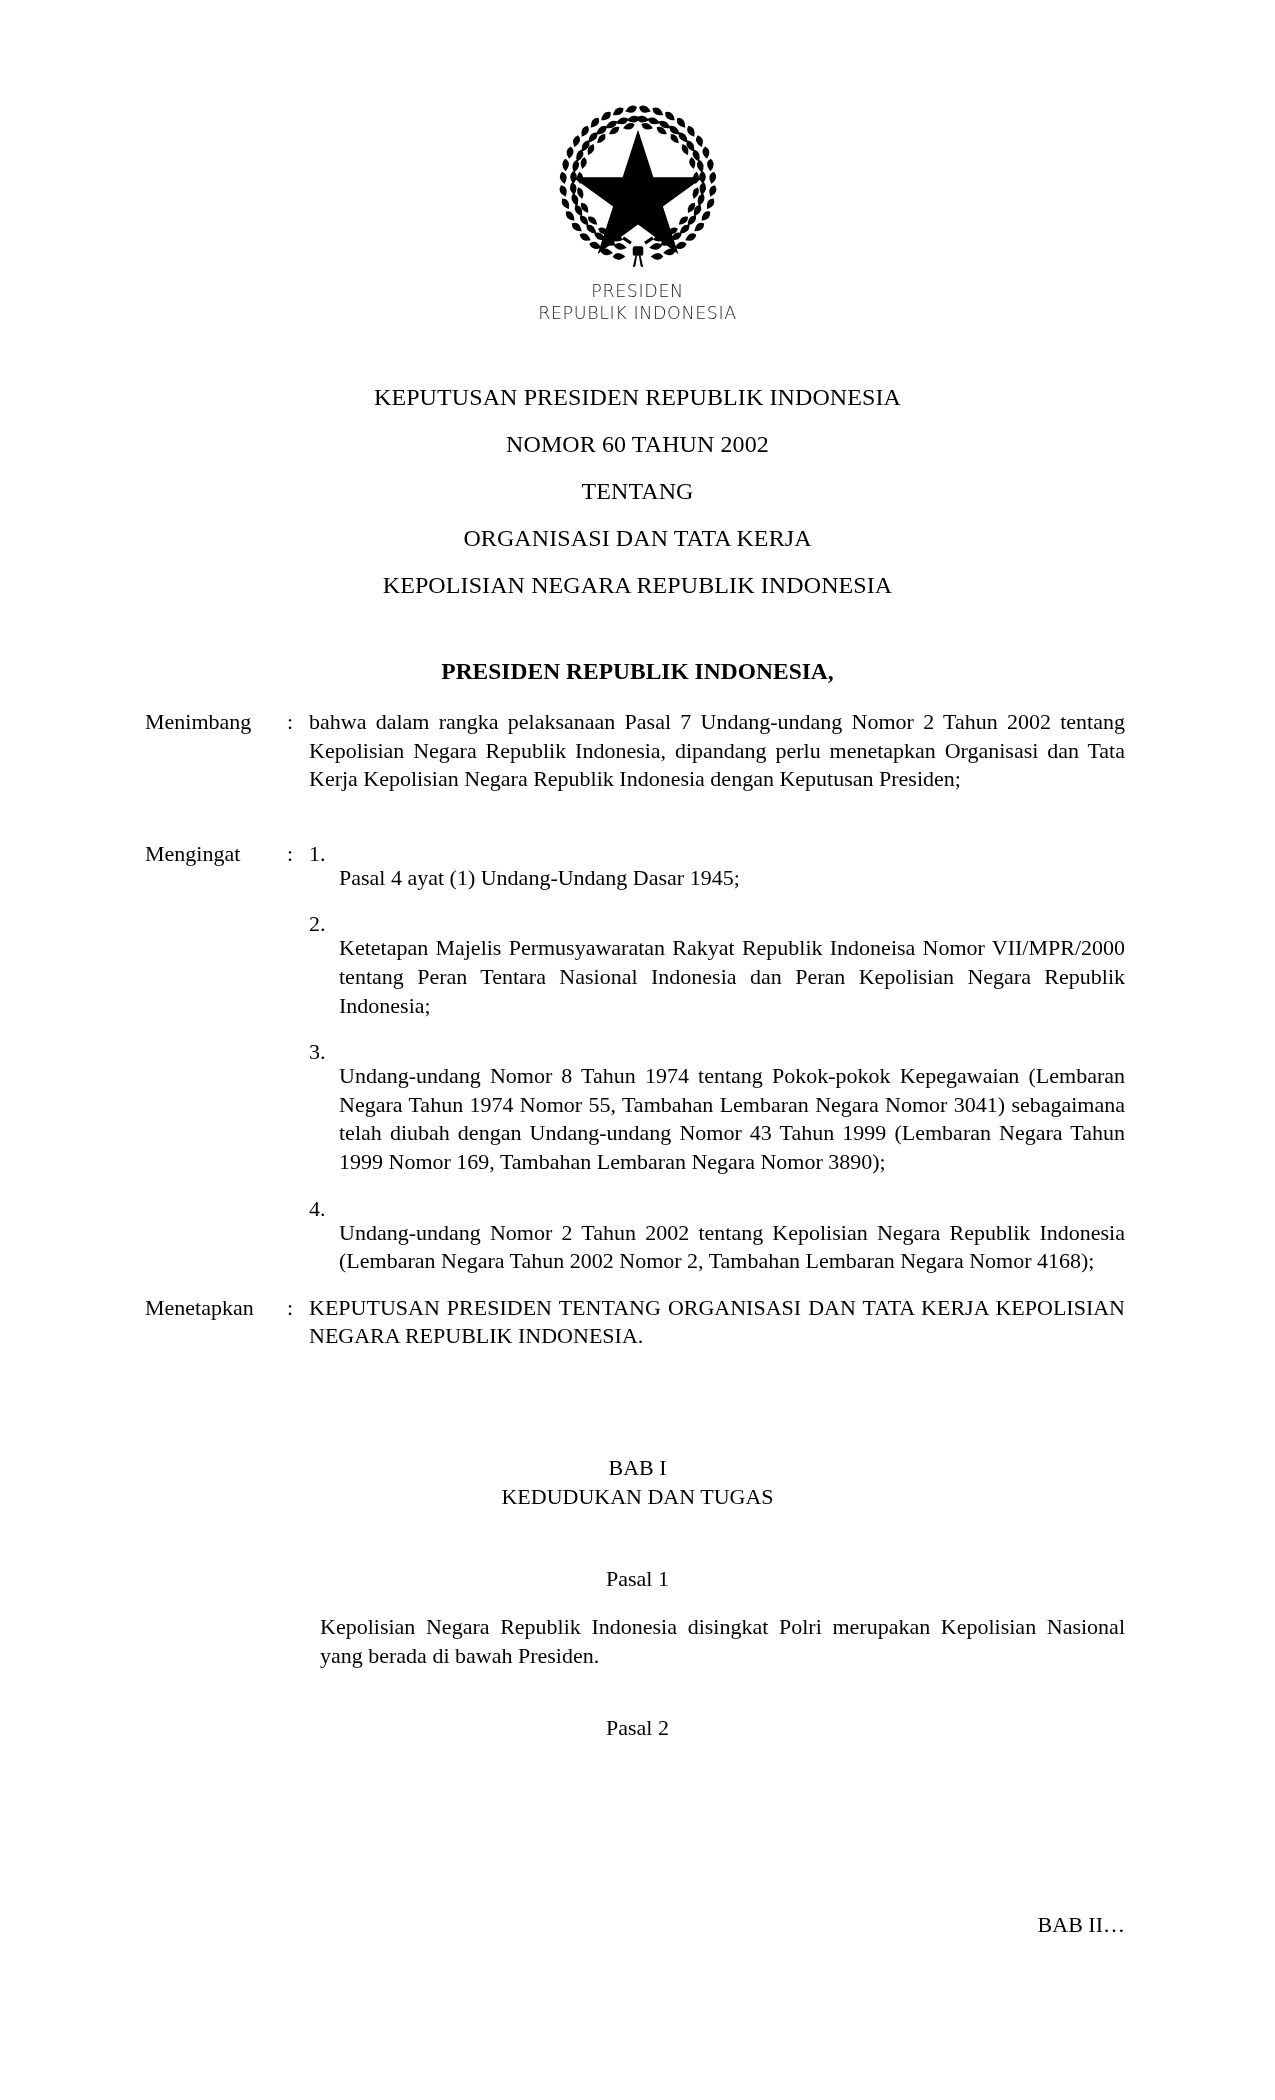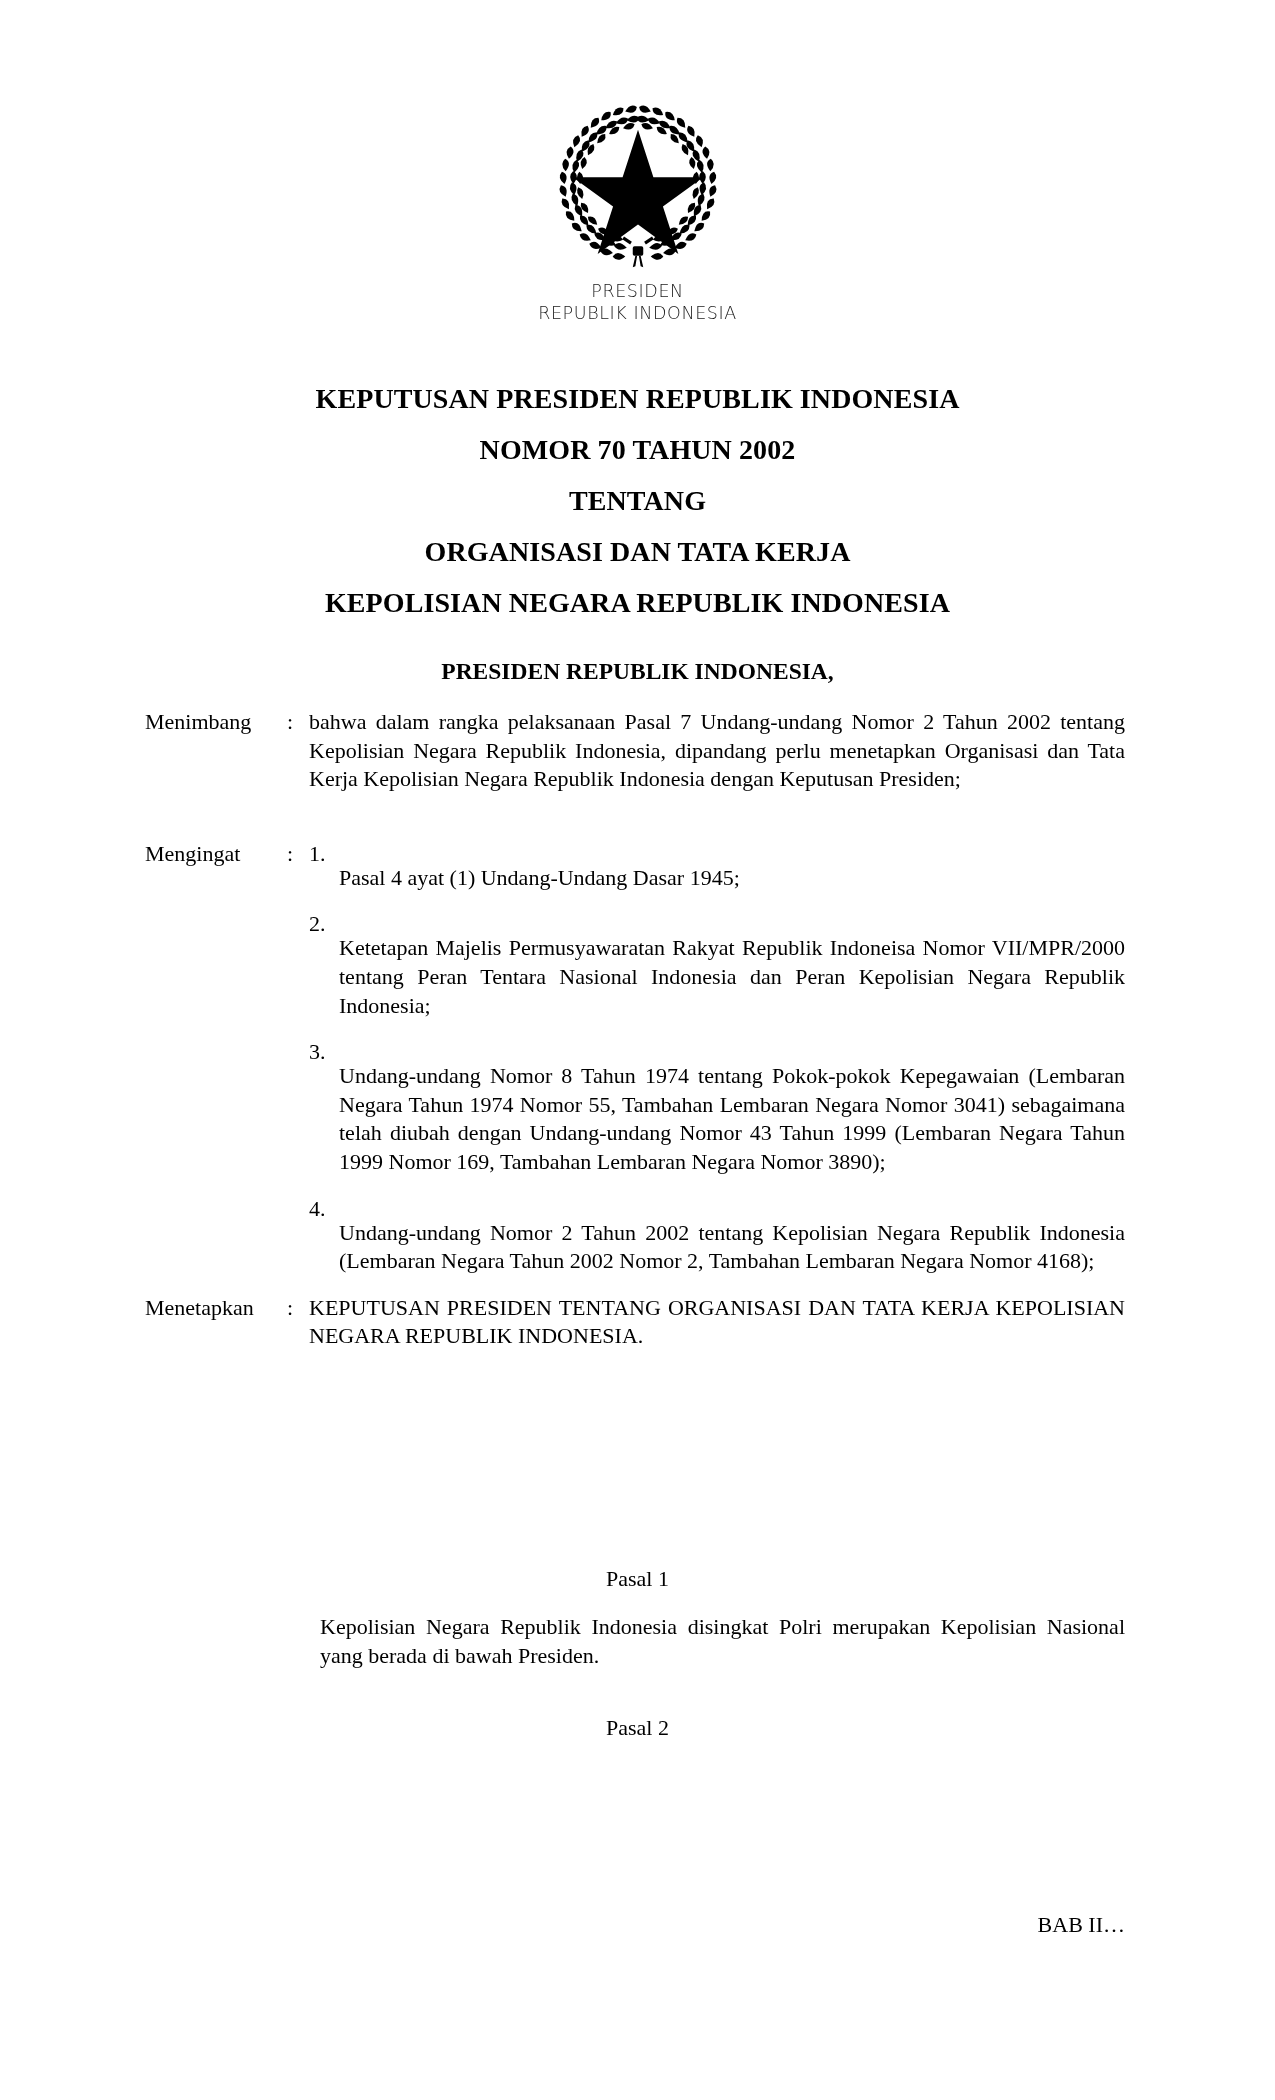--- a/index.html
+++ b/index.html
@@ -48,22 +48,22 @@
 
   
   .title-block {
     position: absolute;
     top: 385px;
     left: 0;
     right: 0;
     text-align: center;
   }
   .title-line {
-    font-weight: bold;
-    font-size: 28px;
+    font-weight: normal;
+    font-size: 24px;
     line-height: 1.0;
     margin-bottom: 23px;
     letter-spacing: 0.1px;
   }
 
   .enactor {
     position: absolute;
     top: 658px;
     left: 0;
     right: 0;
@@ -409,21 +409,21 @@
       </g>
     </svg>
     <div class="emblem-caption">
       <div>PRESIDEN</div>
       <div>REPUBLIK INDONESIA</div>
     </div>
   </div>
 
   <div class="title-block">
     <div class="title-line">KEPUTUSAN PRESIDEN REPUBLIK INDONESIA</div>
-    <div class="title-line">NOMOR 70 TAHUN 2002</div>
+    <div class="title-line">NOMOR 60 TAHUN 2002</div>
     <div class="title-line">TENTANG</div>
     <div class="title-line">ORGANISASI DAN TATA KERJA</div>
     <div class="title-line">KEPOLISIAN NEGARA REPUBLIK INDONESIA</div>
   </div>
 
   <div class="enactor">PRESIDEN REPUBLIK INDONESIA,</div>
 
   <div class="clauses">
 
     <div class="clause-row">
@@ -462,20 +462,24 @@
     <div class="gap-b"></div>
 
     <div class="clause-row">
       <div class="clause-label">Menetapkan</div>
       <div class="clause-colon">:</div>
       <div class="clause-body">KEPUTUSAN PRESIDEN TENTANG ORGANISASI DAN TATA KERJA KEPOLISIAN NEGARA REPUBLIK INDONESIA.</div>
     </div>
 
   </div>
 
+  <div class="bab-block">
+    <div>BAB I</div>
+    <div>KEDUDUKAN DAN TUGAS</div>
+  </div>
 
   <div class="pasal-heading pasal1-head">Pasal  1</div>
   <div class="article-body pasal1-body">Kepolisian Negara Republik Indonesia disingkat Polri merupakan Kepolisian Nasional yang berada di bawah Presiden.</div>
 
   <div class="pasal-heading pasal2-head">Pasal 2</div>
 
   <div class="continuation">BAB II…</div>
 
 </div>
 

